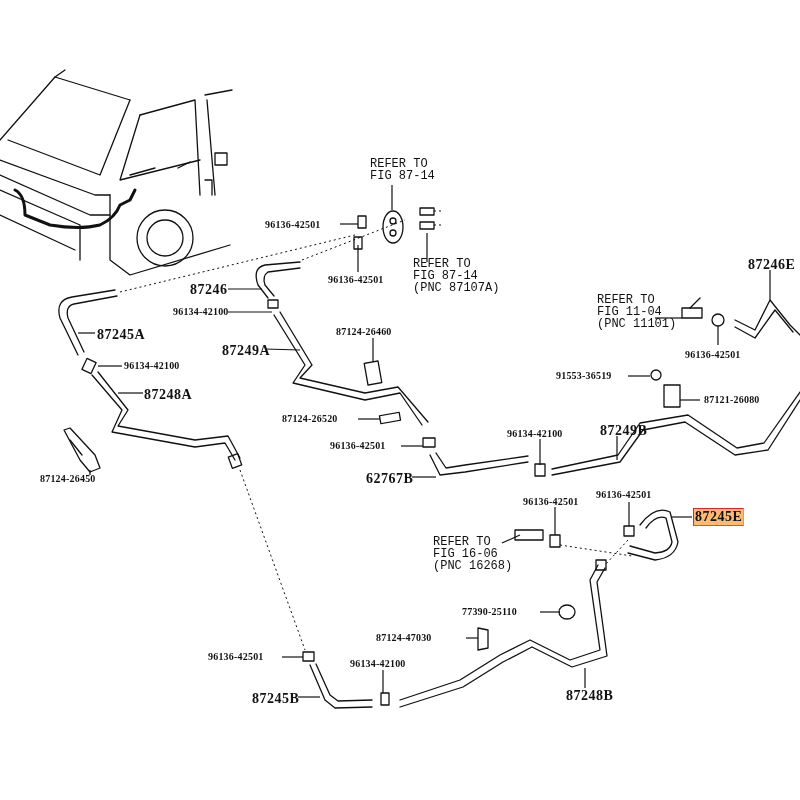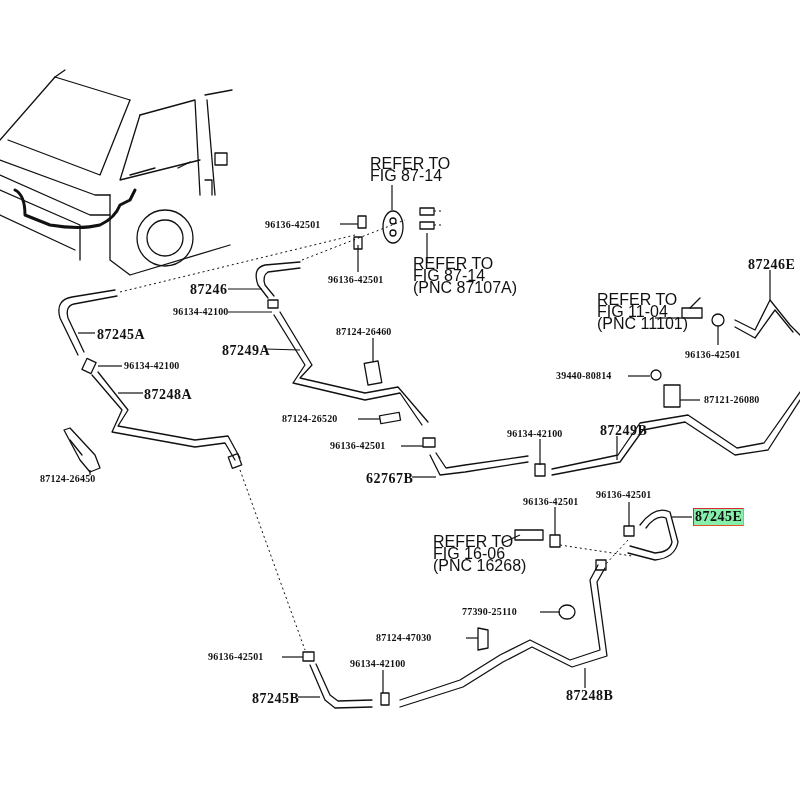--- a/index.html
+++ b/index.html
@@ -1,22 +1,22 @@
 <!DOCTYPE html>
 <html><head>
 <meta charset="utf-8">
 <style>
   html, body { margin:0; padding:0; background:#ffffff; }
   #stage { position:relative; width:800px; height:800px; overflow:hidden; background:#ffffff; }
   svg#diagram { position:absolute; left:0; top:0; }
   .lbl { position:absolute; font-family:Liberation Serif, serif; font-weight:bold; font-size:10px; color:#111; white-space:nowrap; letter-spacing:0.2px; }
   .lbl.big { font-size:14px; letter-spacing:0.5px; }
-  .ref { position:absolute; font-family:Liberation Sans, sans-serif; font-size:16px; color:#111; line-height:12px; white-space:nowrap; }
+  .ref { position:absolute; font-family:Liberation Mono, monospace; font-size:12px; color:#111; line-height:12px; white-space:nowrap; }
   .ref div { display:block; }
-  .hl { border:1px solid #d9282f; border-right-color:#f0a020; border-bottom-color:#e05020; padding:0 1px; background:#86efac; }
+  .hl { border:1px solid #d9282f; border-right-color:#f0a020; border-bottom-color:#e05020; padding:0 1px; background:#fdba74; }
 </style>
 </head>
 <body>
 
 <div id="stage">
   <svg id="diagram" width="800" height="800" viewBox="0 0 800 800">
     <g fill="none" stroke="#111" stroke-width="1.3" stroke-linejoin="round" stroke-linecap="round">
 
       <g>
         <path d="M0 140 L55 77 L130 100"></path>
@@ -193,21 +193,21 @@
   <span class="lbl" style="left:265px;top:219px">96136-42501</span>
   <span class="lbl" style="left:328px;top:274px">96136-42501</span>
   <span class="lbl" style="left:336px;top:326px">87124-26460</span>
   <span class="lbl" style="left:282px;top:413px">87124-26520</span>
   <span class="lbl" style="left:330px;top:440px">96136-42501</span>
   <span class="lbl big" style="left:366px;top:471px">62767B</span>
   <span class="lbl" style="left:507px;top:428px">96134-42100</span>
   <span class="lbl big" style="left:600px;top:423px">87249B</span>
   <span class="lbl big" style="left:748px;top:257px">87246E</span>
   <span class="lbl" style="left:685px;top:349px">96136-42501</span>
-  <span class="lbl" style="left:556px;top:370px">39440-80814</span>
+  <span class="lbl" style="left:556px;top:370px">91553-36519</span>
   <span class="lbl" style="left:704px;top:394px">87121-26080</span>
   <span class="lbl" style="left:523px;top:496px">96136-42501</span>
   <span class="lbl" style="left:596px;top:489px">96136-42501</span>
   <span class="lbl big hl" style="left:693px;top:508px">87245E</span>
   <span class="lbl" style="left:462px;top:606px">77390-25110</span>
   <span class="lbl" style="left:376px;top:632px">87124-47030</span>
   <span class="lbl" style="left:208px;top:651px">96136-42501</span>
   <span class="lbl" style="left:350px;top:658px">96134-42100</span>
   <span class="lbl big" style="left:252px;top:691px">87245B</span>
   <span class="lbl big" style="left:566px;top:688px">87248B</span>

